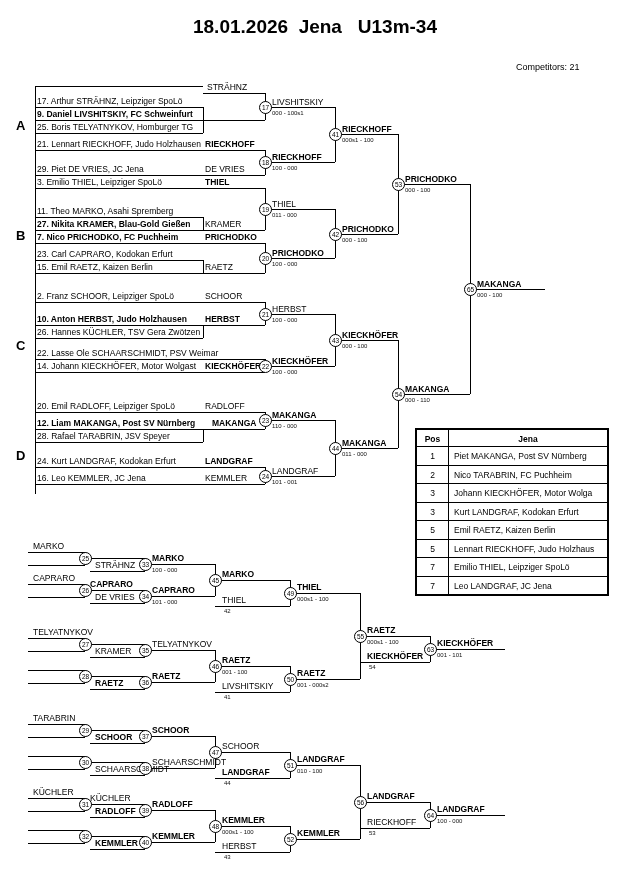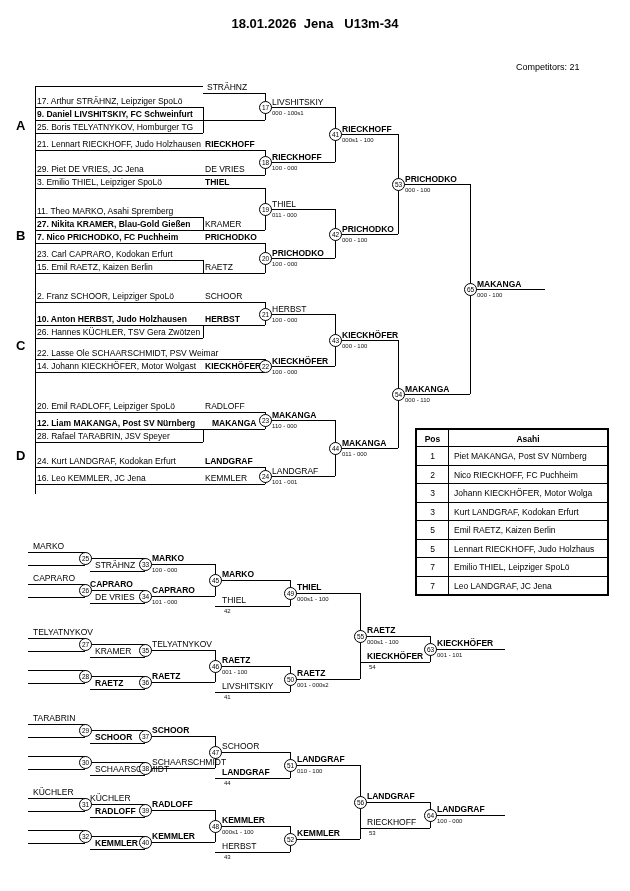--- a/index.html
+++ b/index.html
@@ -7,21 +7,21 @@
          font-family:"Liberation Sans","DejaVu Sans",sans-serif;color:#000;overflow:hidden}
   .a{position:absolute}
   .t{font-size:8.5px;line-height:10px;white-space:nowrap}
   .b{font-weight:700}
   .s{font-size:6px;line-height:7px;white-space:nowrap;color:#111}
   .h{height:1px;background:#000}
   .v{width:1px;background:#000}
   .c{width:11px;height:11px;border:1px solid #000;border-radius:50%;background:#fff;
      font-size:6.5px;line-height:11px;text-align:center;z-index:3}
   .gl{font-size:13px;font-weight:700}
-  #title{left:0;right:0;top:16px;text-align:center;font-size:13px;font-weight:700;white-space:pre}
+  #title{left:0;right:0;top:16px;text-align:center;font-size:19px;font-weight:700;white-space:pre}
   #comp{left:516px;top:62px;font-size:9px}
   #restitle{left:415px;top:412px;width:192px;text-align:center;font-size:11px;font-weight:700}
   #res{left:415px;top:428px;width:190px;border:2px solid #000;background:#fff;z-index:4}
   .rrow{display:flex;height:18.5px;border-top:1px solid #000;box-sizing:border-box}
   .rhead{display:flex;height:16px;box-sizing:border-box}
   .rpos{width:32px;text-align:center;border-right:1px solid #000;font-size:8.5px;padding-top:4px;box-sizing:border-box}
   .rname{flex:1;font-size:8.5px;padding:4px 0 0 5px;white-space:nowrap;overflow:hidden}
   .hd{font-weight:700;text-align:center;padding-left:0}
 </style>
 </head>
@@ -182,29 +182,29 @@
 
   <div class="a v" style="left:470px;top:184px;height:210px"></div>
   <div class="a h" style="left:470px;top:289px;width:75px"></div>
   <div class="a t b" style="left:477px;top:279px">MAKANGA</div>
   <div class="a s" style="left:477px;top:292px">000 - 100</div>
   <div class="a c" style="left:464px;top:283px">65</div>
 
   <div class="a" id="res">
     <div class="rhead">
       <div class="rpos hd">Pos</div>
-      <div class="rname hd">Asahi</div>
+      <div class="rname hd">Jena</div>
     </div>
     <div class="rrow">
       <div class="rpos">1</div>
       <div class="rname">Piet MAKANGA, Post SV Nürnberg</div>
     </div>
     <div class="rrow">
       <div class="rpos">2</div>
-      <div class="rname">Nico RIECKHOFF, FC Puchheim</div>
+      <div class="rname">Nico TARABRIN, FC Puchheim</div>
     </div>
     <div class="rrow">
       <div class="rpos">3</div>
       <div class="rname">Johann KIECKHÖFER, Motor Wolga</div>
     </div>
     <div class="rrow">
       <div class="rpos">3</div>
       <div class="rname">Kurt LANDGRAF, Kodokan Erfurt</div>
     </div>
     <div class="rrow">

